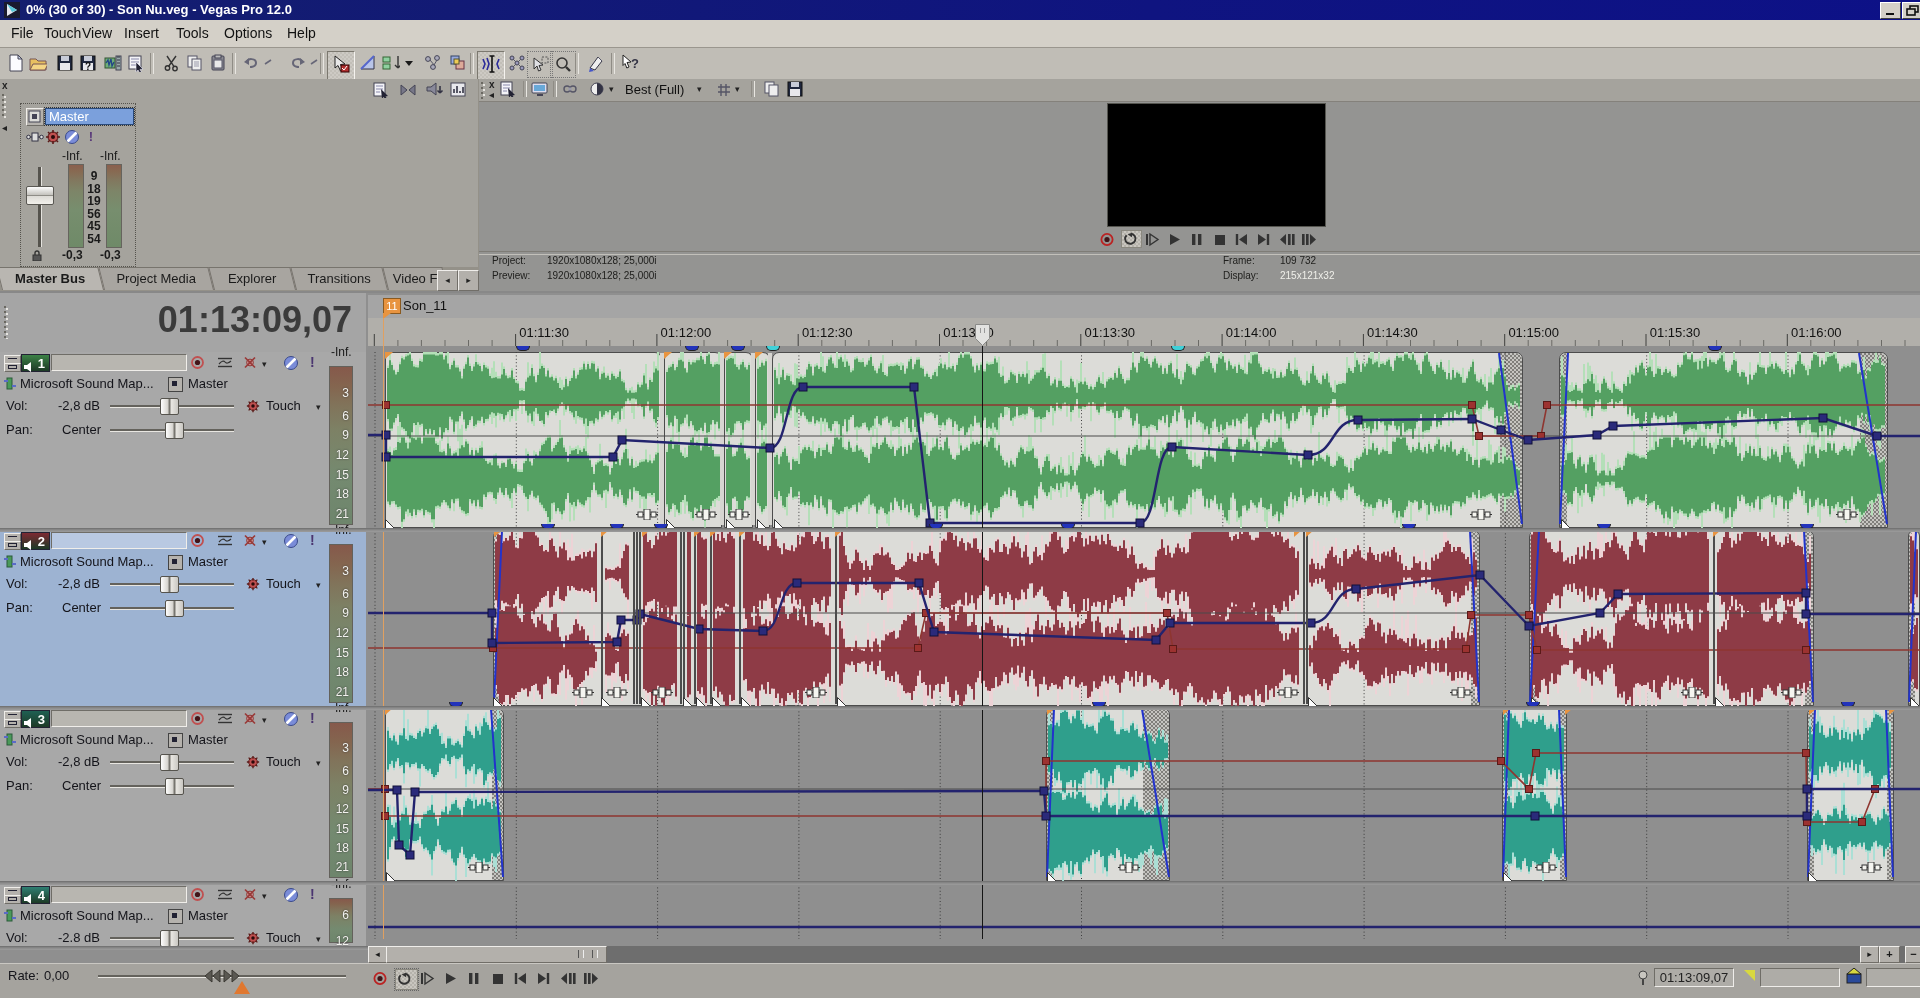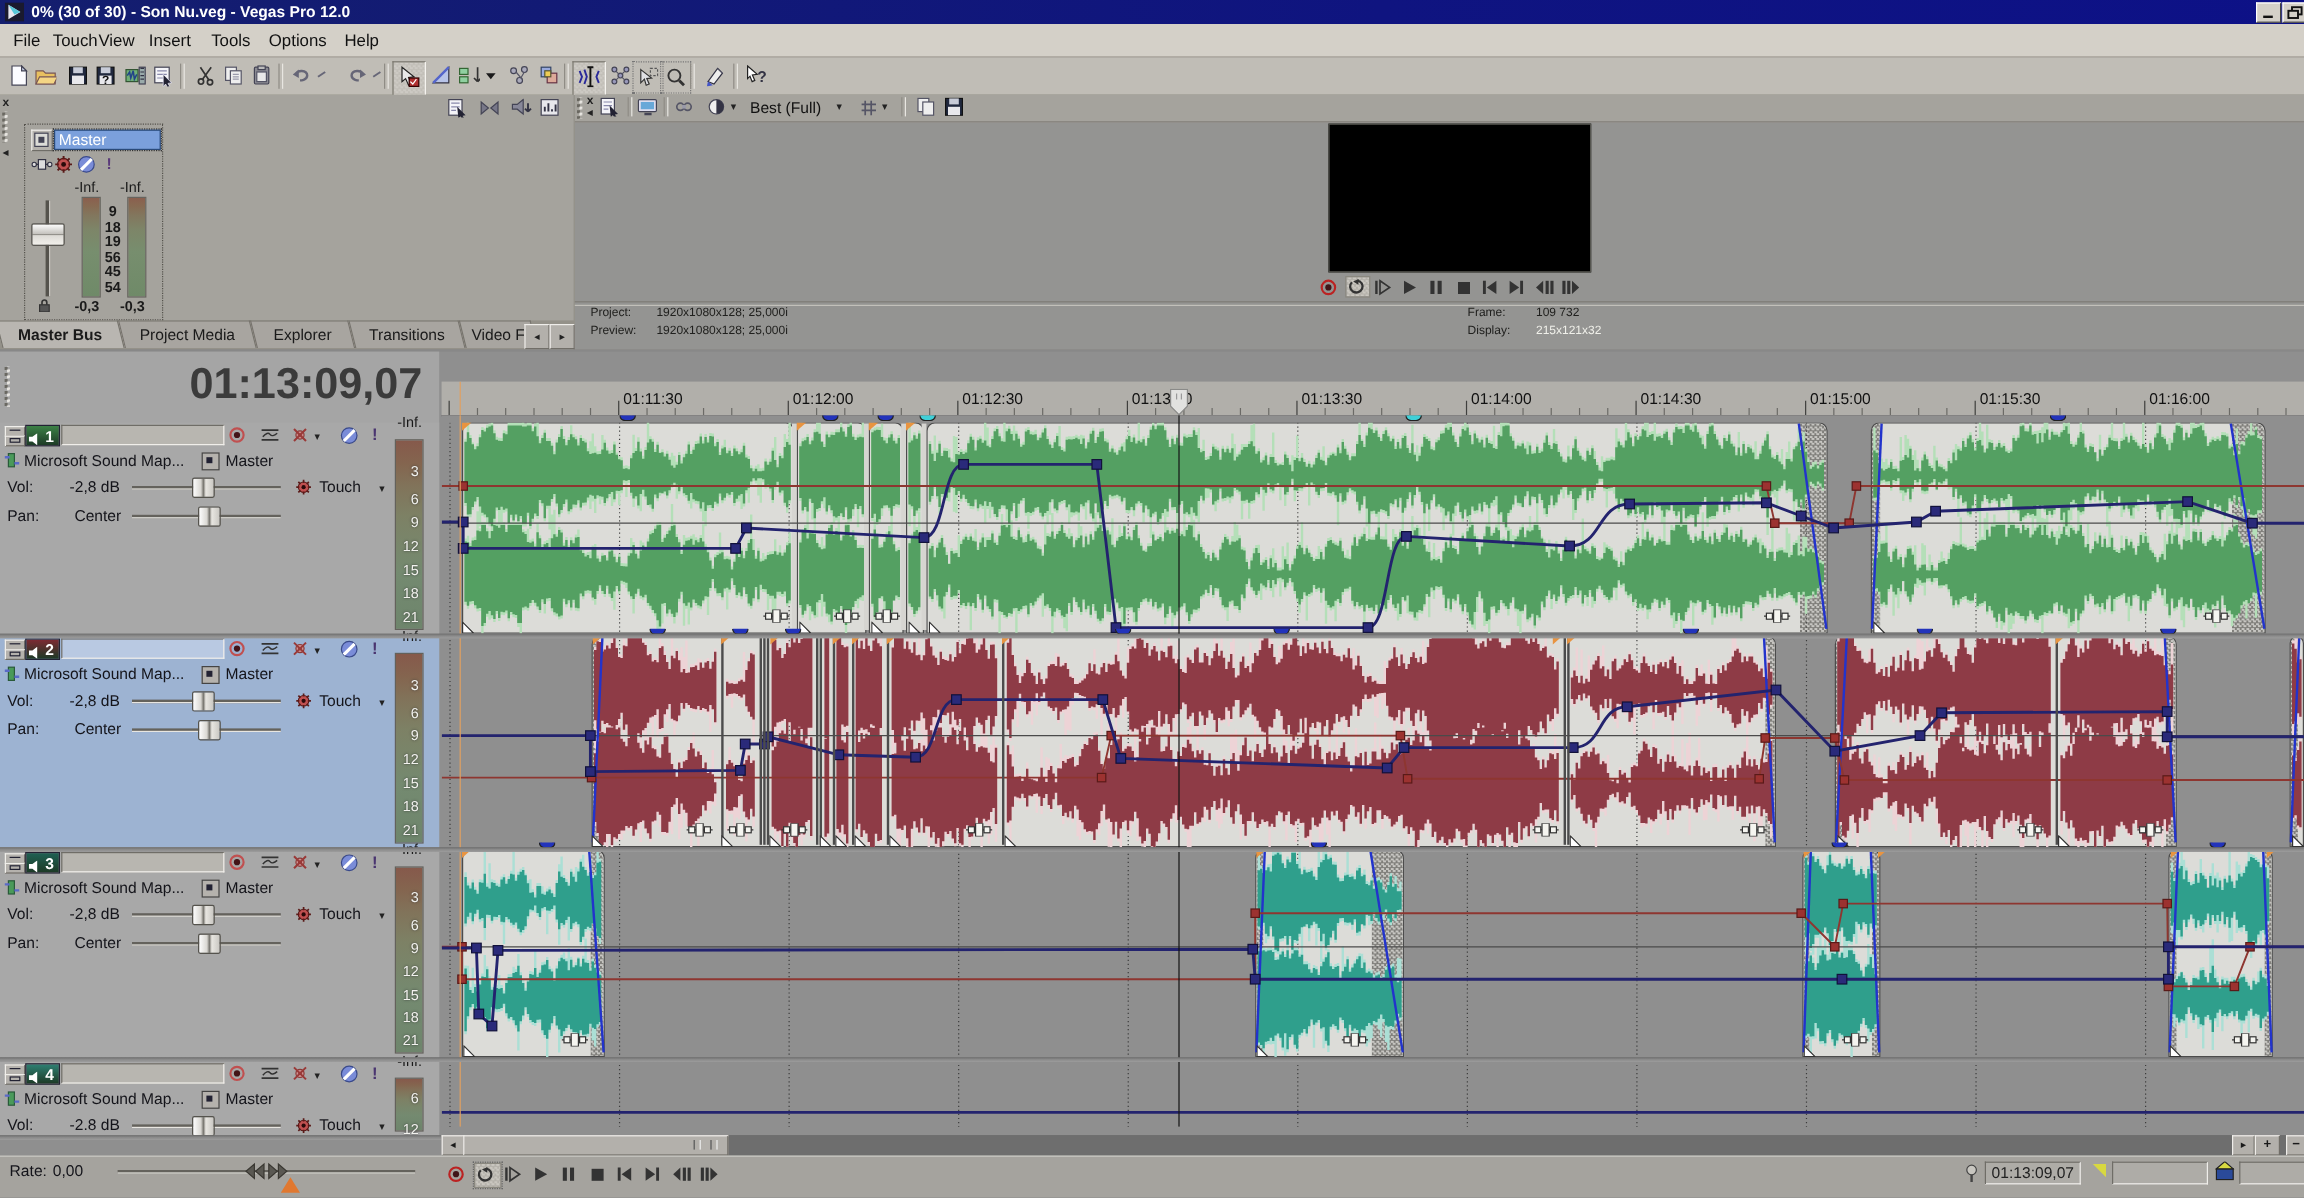--- a/index.html
+++ b/index.html
@@ -682,20 +682,25 @@
         <div class="slider-knob abs" style="left: 160px; top: 46px;"></div>
         <div class="abs" style="left: 246px; top: 46px; width: 14px; height: 14px;"><svg width="14" height="16" viewBox="0 0 16 16">
             <circle cx="8" cy="8" r="5" fill="#c05050" stroke="#5a1a18"></circle>
             <circle cx="8" cy="8" r="2" fill="#2a0a0a"></circle>
             <path d="M8 1 v3 M8 12 v3 M1 8 h3 M12 8 h3 M3 3 l2 2 M11 11 l2 2 M13 3 l-2 2 M5 11 l-2 2" stroke="#5a1a18" stroke-width="1.6"></path>
           </svg></div>
         <div class="hdrtext abs" style="left: 266px; top: 46px;">Touch</div>
         <div class="abs" style="left: 316px; top: 50px; font-size: 9px; color: rgb(34, 34, 34);">▾</div>
       </div>
     </div>
+    <div class="abs" style="left: 368px; top: 2px; width: 1552px; height: 23px; background: rgb(165, 165, 165); overflow: hidden;">
+      <div class="abs" style="left: 15px; top: 3px; width: 16px; height: 14px; background: rgb(232, 148, 64); border: 1px solid rgb(138, 90, 32); color: rgb(255, 255, 255); font-size: 11px; text-align: center; line-height: 14px;">11</div>
+      <div class="abs" style="left: 15px; top: 18px; width: 0px; height: 0px; border-left: 8px solid rgb(232, 148, 64); border-bottom: 6px solid transparent;"></div>
+      <div class="abs" style="left: 35px; top: 3px; font-size: 13px; color: rgb(17, 17, 17);">Son_11</div>
+    </div>
     <div class="abs" style="left: 368px; top: 25px; width: 1552px; height: 28px; background: rgb(177, 175, 170); border-bottom: 1px solid rgb(58, 58, 58); overflow: hidden;">
       <div class="rlabel abs" style="left: 10px; top: 7px; margin-top: 24px;">01:11:00</div>
       <div class="rlabel abs" style="left: 151.3px; top: 7px;">01:11:30</div>
       <div class="rlabel abs" style="left: 292.6px; top: 7px;">01:12:00</div>
       <div class="rlabel abs" style="left: 433.9px; top: 7px;">01:12:30</div>
       <div class="rlabel abs" style="left: 575.2px; top: 7px;">01:13:00</div>
       <div class="rlabel abs" style="left: 716.5px; top: 7px;">01:13:30</div>
       <div class="rlabel abs" style="left: 857.8px; top: 7px;">01:14:00</div>
       <div class="rlabel abs" style="left: 999.1px; top: 7px;">01:14:30</div>
       <div class="rlabel abs" style="left: 1140.4px; top: 7px;">01:15:00</div>

